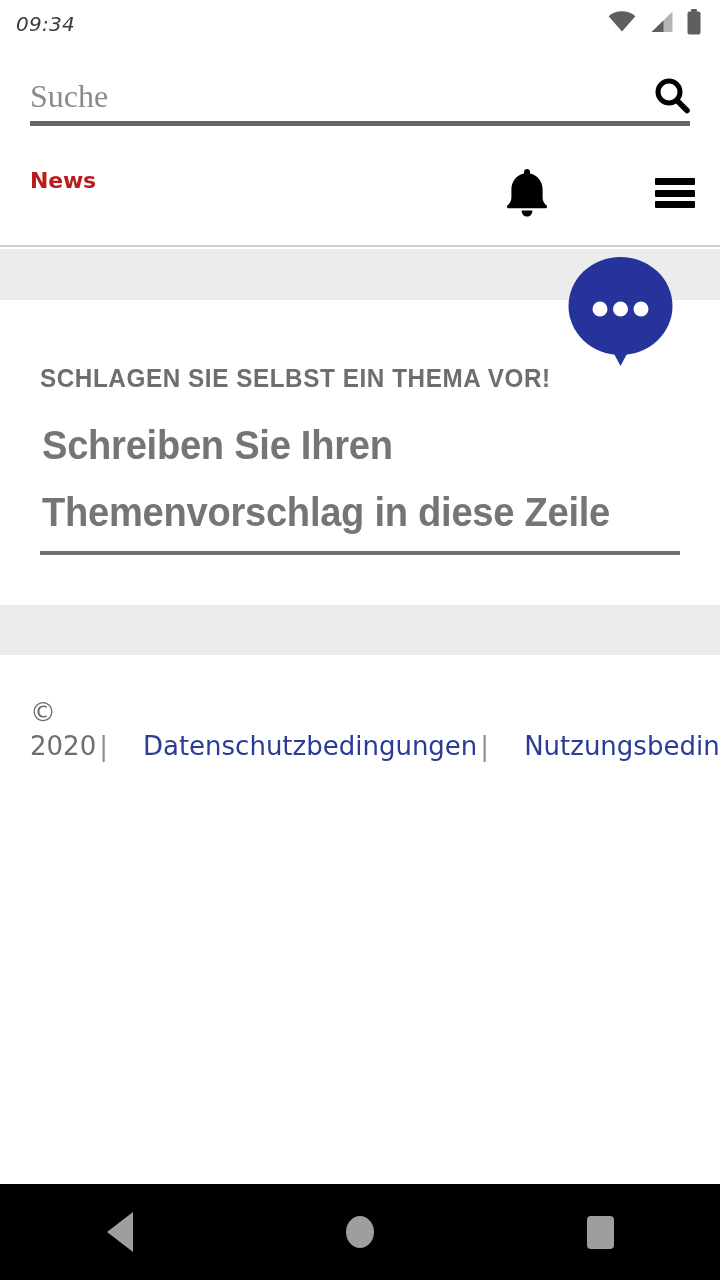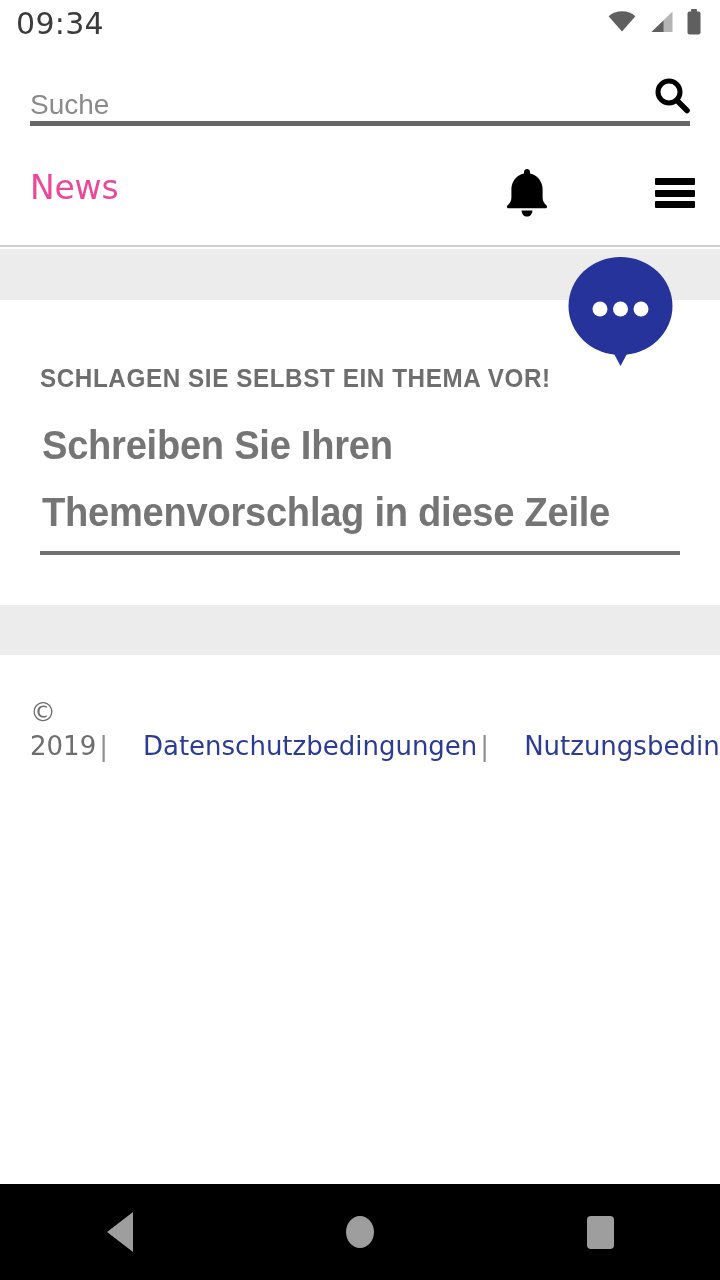--- a/index.html
+++ b/index.html
@@ -22,51 +22,52 @@
     width: 720px;
     height: 48px;
     background: #ffffff;
     display: flex;
     align-items: center;
     justify-content: space-between;
     padding: 0 18px 0 16px;
     box-sizing: border-box;
   }
   .status-clock {
-    font-size: 30px;
+    font-size: 20px;
     color: #3b3b3b;
     font-family: "DejaVu Sans", sans-serif;
     letter-spacing: 0.3px;
     line-height: 1;
+    font-style: italic;
   }
   .status-icons {
     display: flex;
     align-items: center;
     gap: 12px;
   }
 
   
   .search-row {
     position: absolute;
     top: 64px; left: 0;
     width: 720px;
     height: 62px;
     box-sizing: border-box;
   }
   .search-input {
     position: absolute;
     left: 30px;
-    top: 13px;
+    top: 4px;
     width: 600px;
     height: 56px;
     border: none;
     outline: none;
     background: transparent;
-    font-family: Liberation Sans, sans-serif;
-    font-size: 28px;
+    font-family: Liberation Serif, serif;
+    font-size: 32px;
     color: #333;
     padding: 0;
   }
   .search-input::placeholder {
     color: #8a8a8a;
     opacity: 1;
   }
   .search-underline {
     position: absolute;
     left: 30px;
@@ -95,23 +96,23 @@
     height: 107px;
     background: #ffffff;
     border-bottom: 2px solid #cfcfcf;
     box-sizing: border-box;
   }
   .nav-news {
     position: absolute;
     left: 30px;
     top: 28px;
     font-family: "DejaVu Sans", sans-serif;
-    font-size: 33px;
-    font-weight: normal;
-    color: #ec4899;
+    font-size: 22px;
+    font-weight: bold;
+    color: #b91c1c;
     cursor: pointer;
     letter-spacing: -0.2px;
   }
   .nav-themen {
     position: absolute;
     left: 245px;
     top: 28px;
     font-family: "DejaVu Sans", sans-serif;
     font-size: 33px;
     font-weight: bold;
@@ -343,21 +344,21 @@
   </div>
   <div class="promo-overline">SCHLAGEN SIE SELBST EIN THEMA VOR!</div>
   <div class="promo-headline">Schreiben Sie Ihren Themenvorschlag in diese Zeile</div>
   <div class="promo-underline"></div>
 </div>
 
 <div class="band band-bottom"></div>
 
 <div class="footer">
   <div class="footer-legal">
-    <span>© 2019</span><span class="sep">|</span><span class="lnk">Datenschutzbedingungen</span><span class="sep">|</span><span class="lnk">Nutzungsbedingungen</span>
+    <span>© 2020</span><span class="sep">|</span><span class="lnk">Datenschutzbedingungen</span><span class="sep">|</span><span class="lnk">Nutzungsbedingungen</span>
   </div>
 </div>
 
 <div class="android-nav">
   <div class="nav-btn">
     <div class="nav-back"></div>
   </div>
   <div class="nav-btn">
     <div class="nav-home"></div>
   </div>

